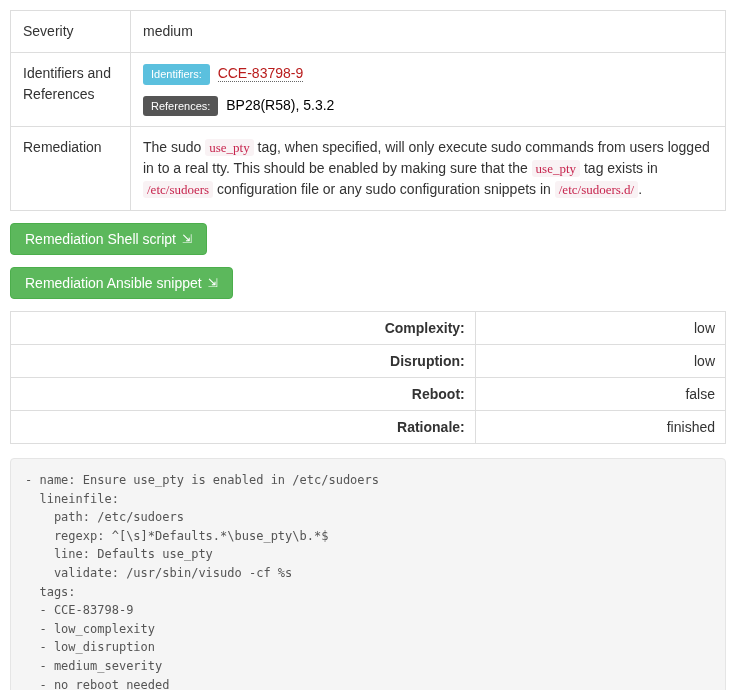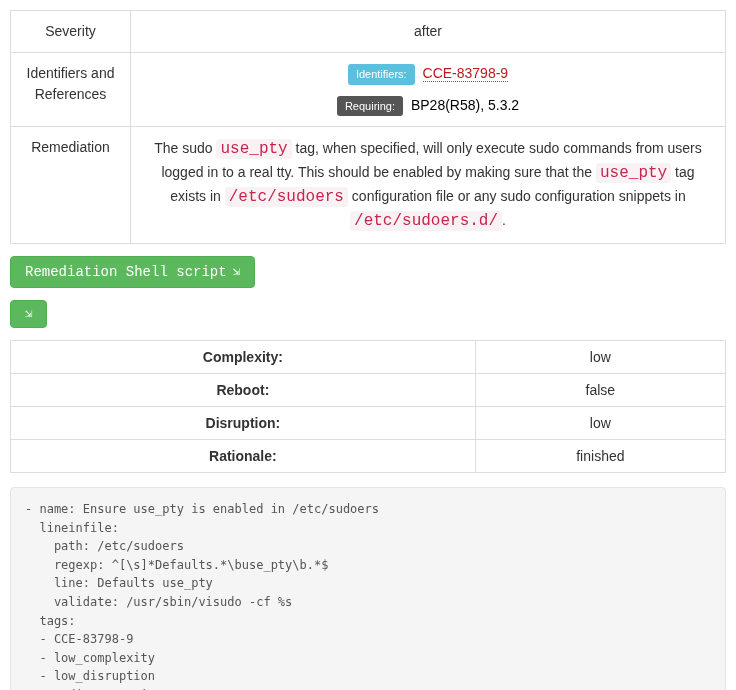--- a/index.html
+++ b/index.html
@@ -14,21 +14,20 @@
   .info-table {
     width: 100%;
     border-collapse: collapse;
     margin-bottom: 12px;
   }
   .info-table td {
     border: 1px solid #ddd;
     padding: 10px 12px;
     vertical-align: top;
     line-height: 1.5;
-    text-align: center;
   }
   .info-table td.label {
     width: 120px;
     color: #333;
   }
   .badge {
     display: inline-block;
     padding: 2px 8px;
     border-radius: 3px;
     font-size: 11px;
@@ -41,55 +40,54 @@
     color: #b91c1c;
     text-decoration: none;
     border-bottom: 1px dotted #666;
   }
   .ref-link {
     color: #000000;
     text-decoration: none;
   }
   .ref-row { margin-top: 10px; }
   code.inline {
-    font-family: Liberation Mono, monospace;
-    font-size: 16px;
+    font-family: Liberation Serif, serif;
+    font-size: 13px;
     background: #f9f2f4;
     color: #c7254e;
     padding: 1px 4px;
     border-radius: 3px;
   }
   .btn {
     display: inline-flex;
     align-items: center;
     gap: 6px;
     background: #5cb85c;
     color: #fff;
     border: 1px solid #4cae4c;
     border-radius: 4px;
     padding: 7px 14px;
     font-size: 14px;
     cursor: pointer;
     margin-bottom: 12px;
-    font-family: Liberation Mono, monospace;
   }
   .arrow-icon {
     display: inline-block;
     font-size: 12px;
     line-height: 1;
   }
   .props-table {
     width: 100%;
     border-collapse: collapse;
     margin-bottom: 14px;
   }
   .props-table td, .props-table th {
     border: 1px solid #ddd;
-    padding: 8px 16px;
-    text-align: center;
+    padding: 8px 10px;
+    text-align: right;
   }
   .props-table th {
     font-weight: 700;
     width: 65%;
   }
   pre.code-block {
     background: #f5f5f5;
     border: 1px solid #e5e5e5;
     border-radius: 4px;
     padding: 12px 14px;
@@ -104,67 +102,68 @@
 </style>
 </head>
 <body>
 
 
 
 <table class="info-table">
   <tbody>
       <tr>
     <td class="label">Severity</td>
-    <td>after</td>
+    <td>medium</td>
   </tr>
   <tr>
     <td class="label">Identifiers and References</td>
     <td>
       <div>
         <span class="badge badge-info">Identifiers:</span>
         <a href="#" class="identifier-link">CCE-83798-9</a>
       </div>
       <div class="ref-row">
-        <span class="badge badge-dark">Requiring:</span>
+        <span class="badge badge-dark">References:</span>
         <a href="#" class="ref-link">BP28(R58), 5.3.2</a>
       </div>
     </td>
   </tr>
   <tr>
     <td class="label">Remediation</td>
     <td>
       <span>The sudo </span><code class="inline">use_pty</code><span> tag, when specified, will only execute sudo commands from users logged in to a real tty. This should be enabled by making sure that the </span><code class="inline">use_pty</code><span> tag exists in </span><code class="inline">/etc/sudoers</code><span> configuration file or any sudo configuration snippets in </span><code class="inline">/etc/sudoers.d/</code><span>.</span>
     </td>
   </tr>
 </tbody>
   </table>
 
 <button class="btn">
   <span>Remediation Shell script</span>
   <span class="arrow-icon">⇲</span>
 </button>
 
 <div>
   <button class="btn">
+    <span>Remediation Ansible snippet</span>
     <span class="arrow-icon">⇲</span>
   </button>
 
   <table class="props-table">
     <tbody>
         <tr>
       <th>Complexity:</th>
       <td>low</td>
     </tr>
     <tr>
+      <th>Disruption:</th>
+      <td>low</td>
+    </tr>
+    <tr>
       <th>Reboot:</th>
       <td>false</td>
-    </tr>
-    <tr>
-      <th>Disruption:</th>
-      <td>low</td>
     </tr>
     <tr>
       <th>Rationale:</th>
       <td>finished</td>
     </tr>
   </tbody>
     </table>
 
   <pre class="code-block">- name: Ensure use_pty is enabled in /etc/sudoers
   lineinfile:

